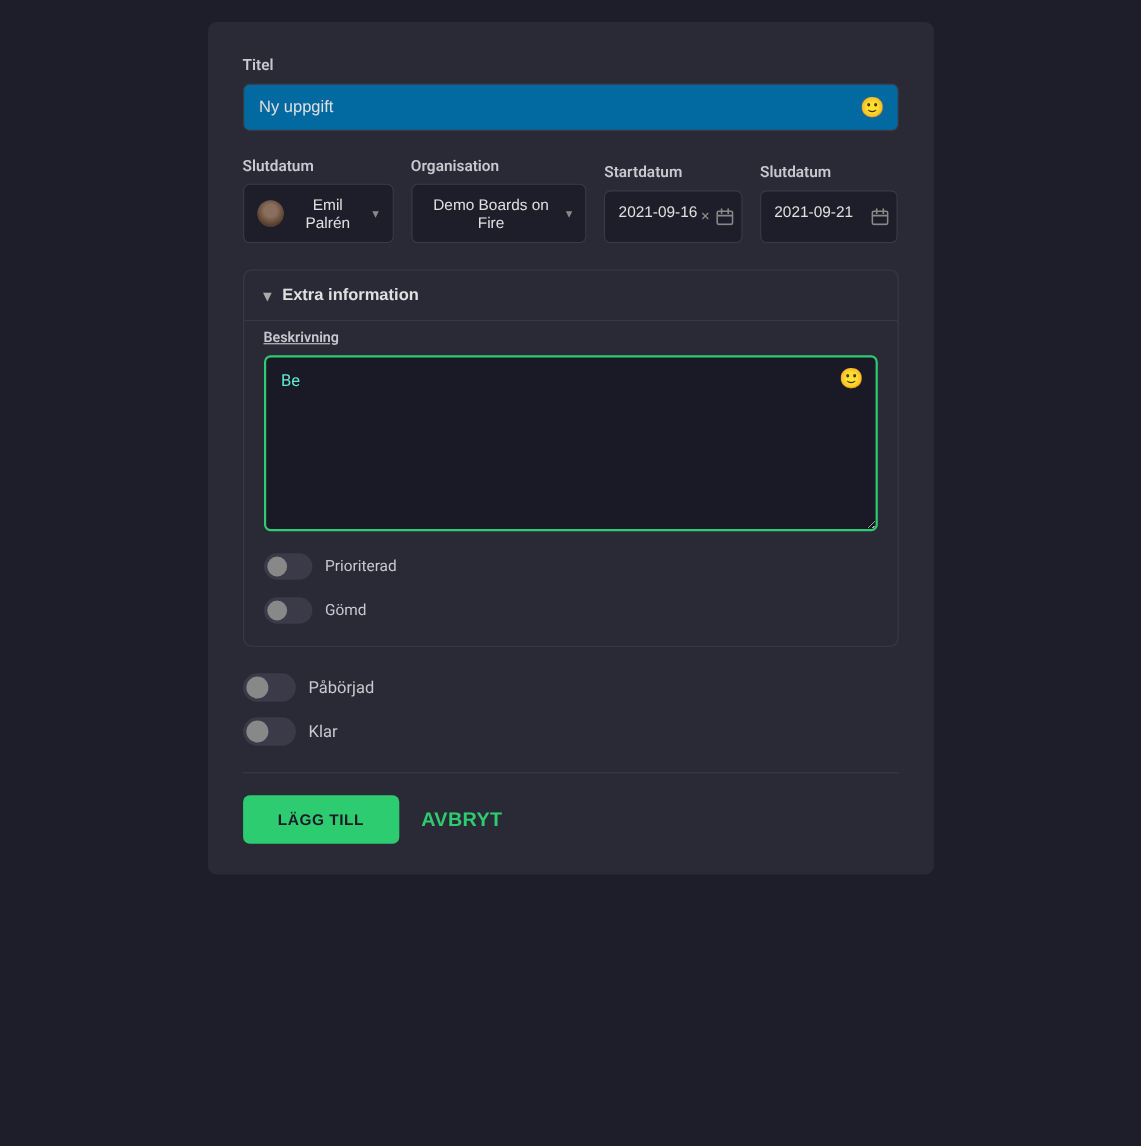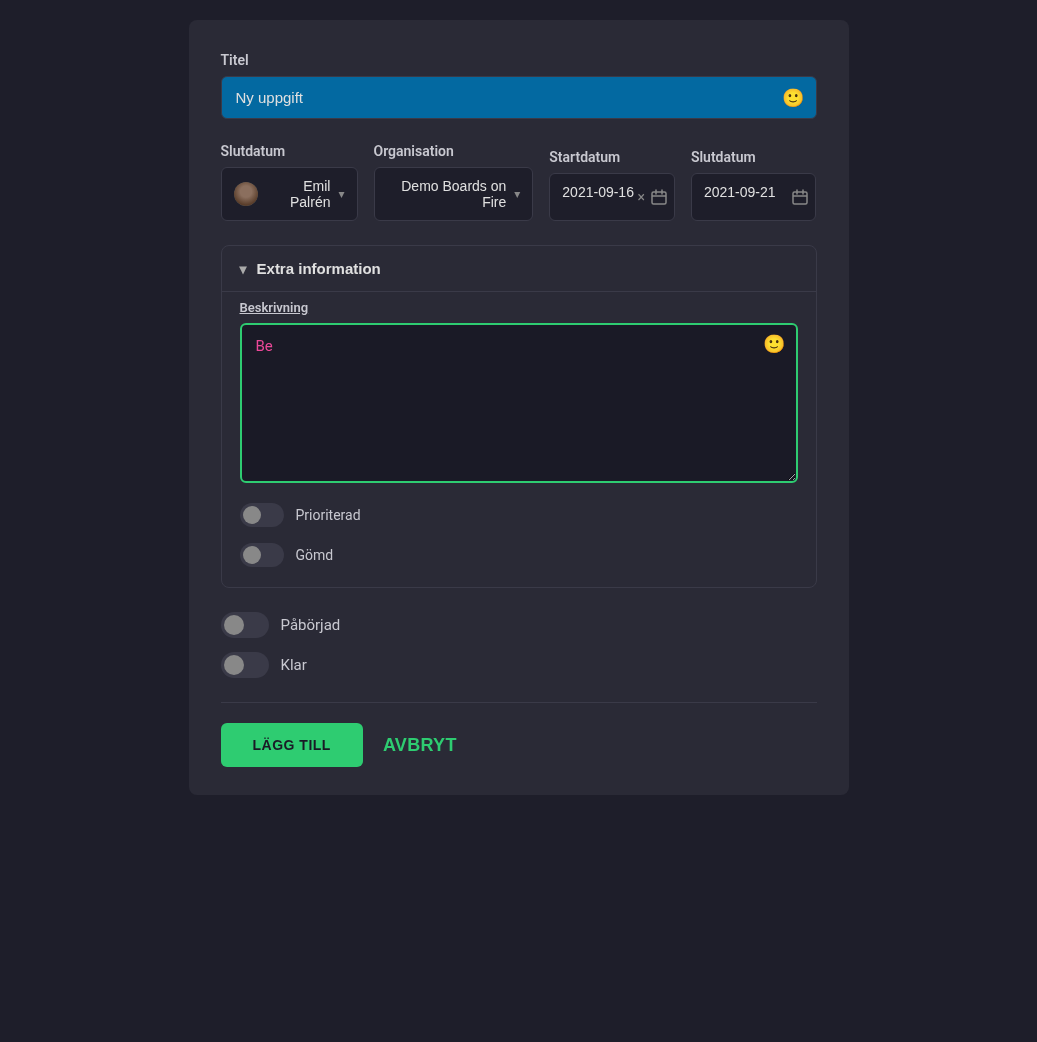--- a/index.html
+++ b/index.html
@@ -98,21 +98,21 @@
       border: 1px solid #3a3a48;
       border-radius: 6px;
       color: #e0e0e0;
       font-size: 14px;
       padding: 10px 12px;
       cursor: pointer;
       display: flex;
       align-items: center;
       gap: 8px;
       width: 100%;
-      text-align: right;
+      text-align: center;
     }
 
     .select-btn .chevron {
       margin-left: auto;
       color: #888;
       font-size: 12px;
     }
 
     .avatar {
       width: 24px;
@@ -221,21 +221,21 @@
 
     .description-wrapper {
       position: relative;
     }
 
     .description-textarea {
       width: 100%;
       background-color: #1a1a26;
       border: 2px solid #2ecc71;
       border-radius: 6px;
-      color: #ec4899;
+      color: #5eead4;
       font-size: 15px;
       padding: 12px 44px 12px 14px;
       min-height: 160px;
       resize: vertical;
       outline: none;
       font-family: inherit;
     }
 
     .desc-emoji-btn {
       position: absolute;

